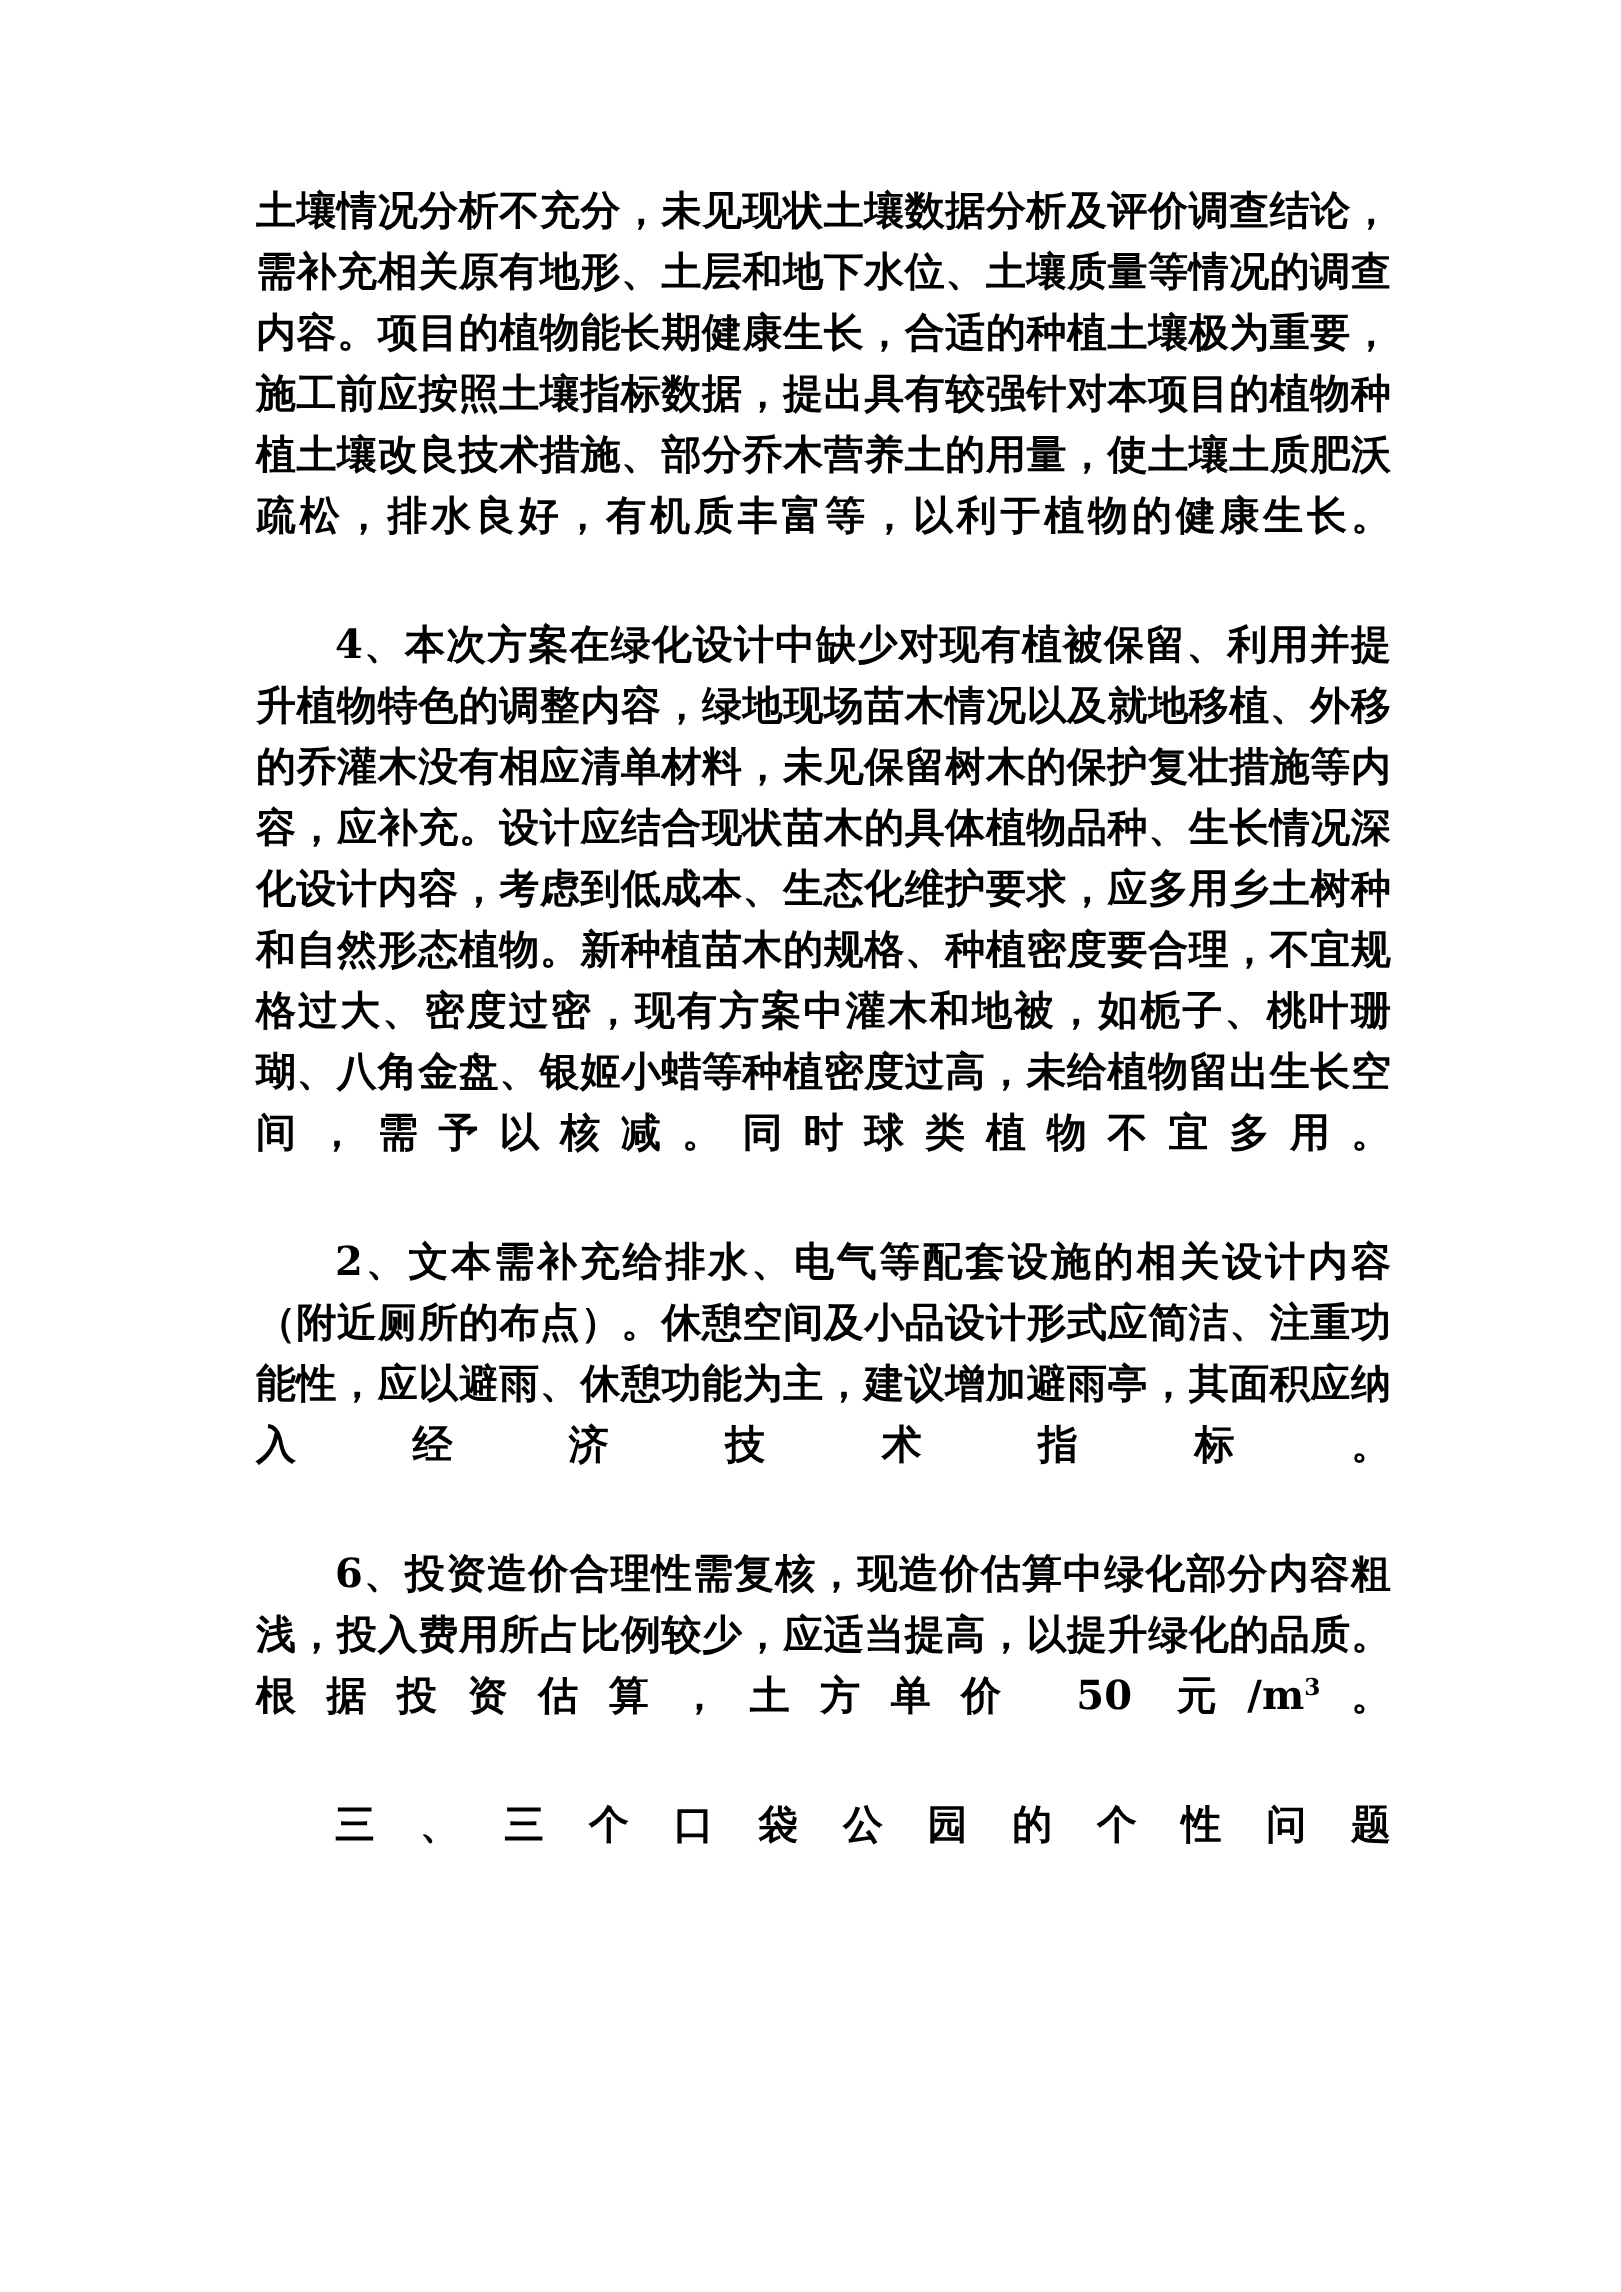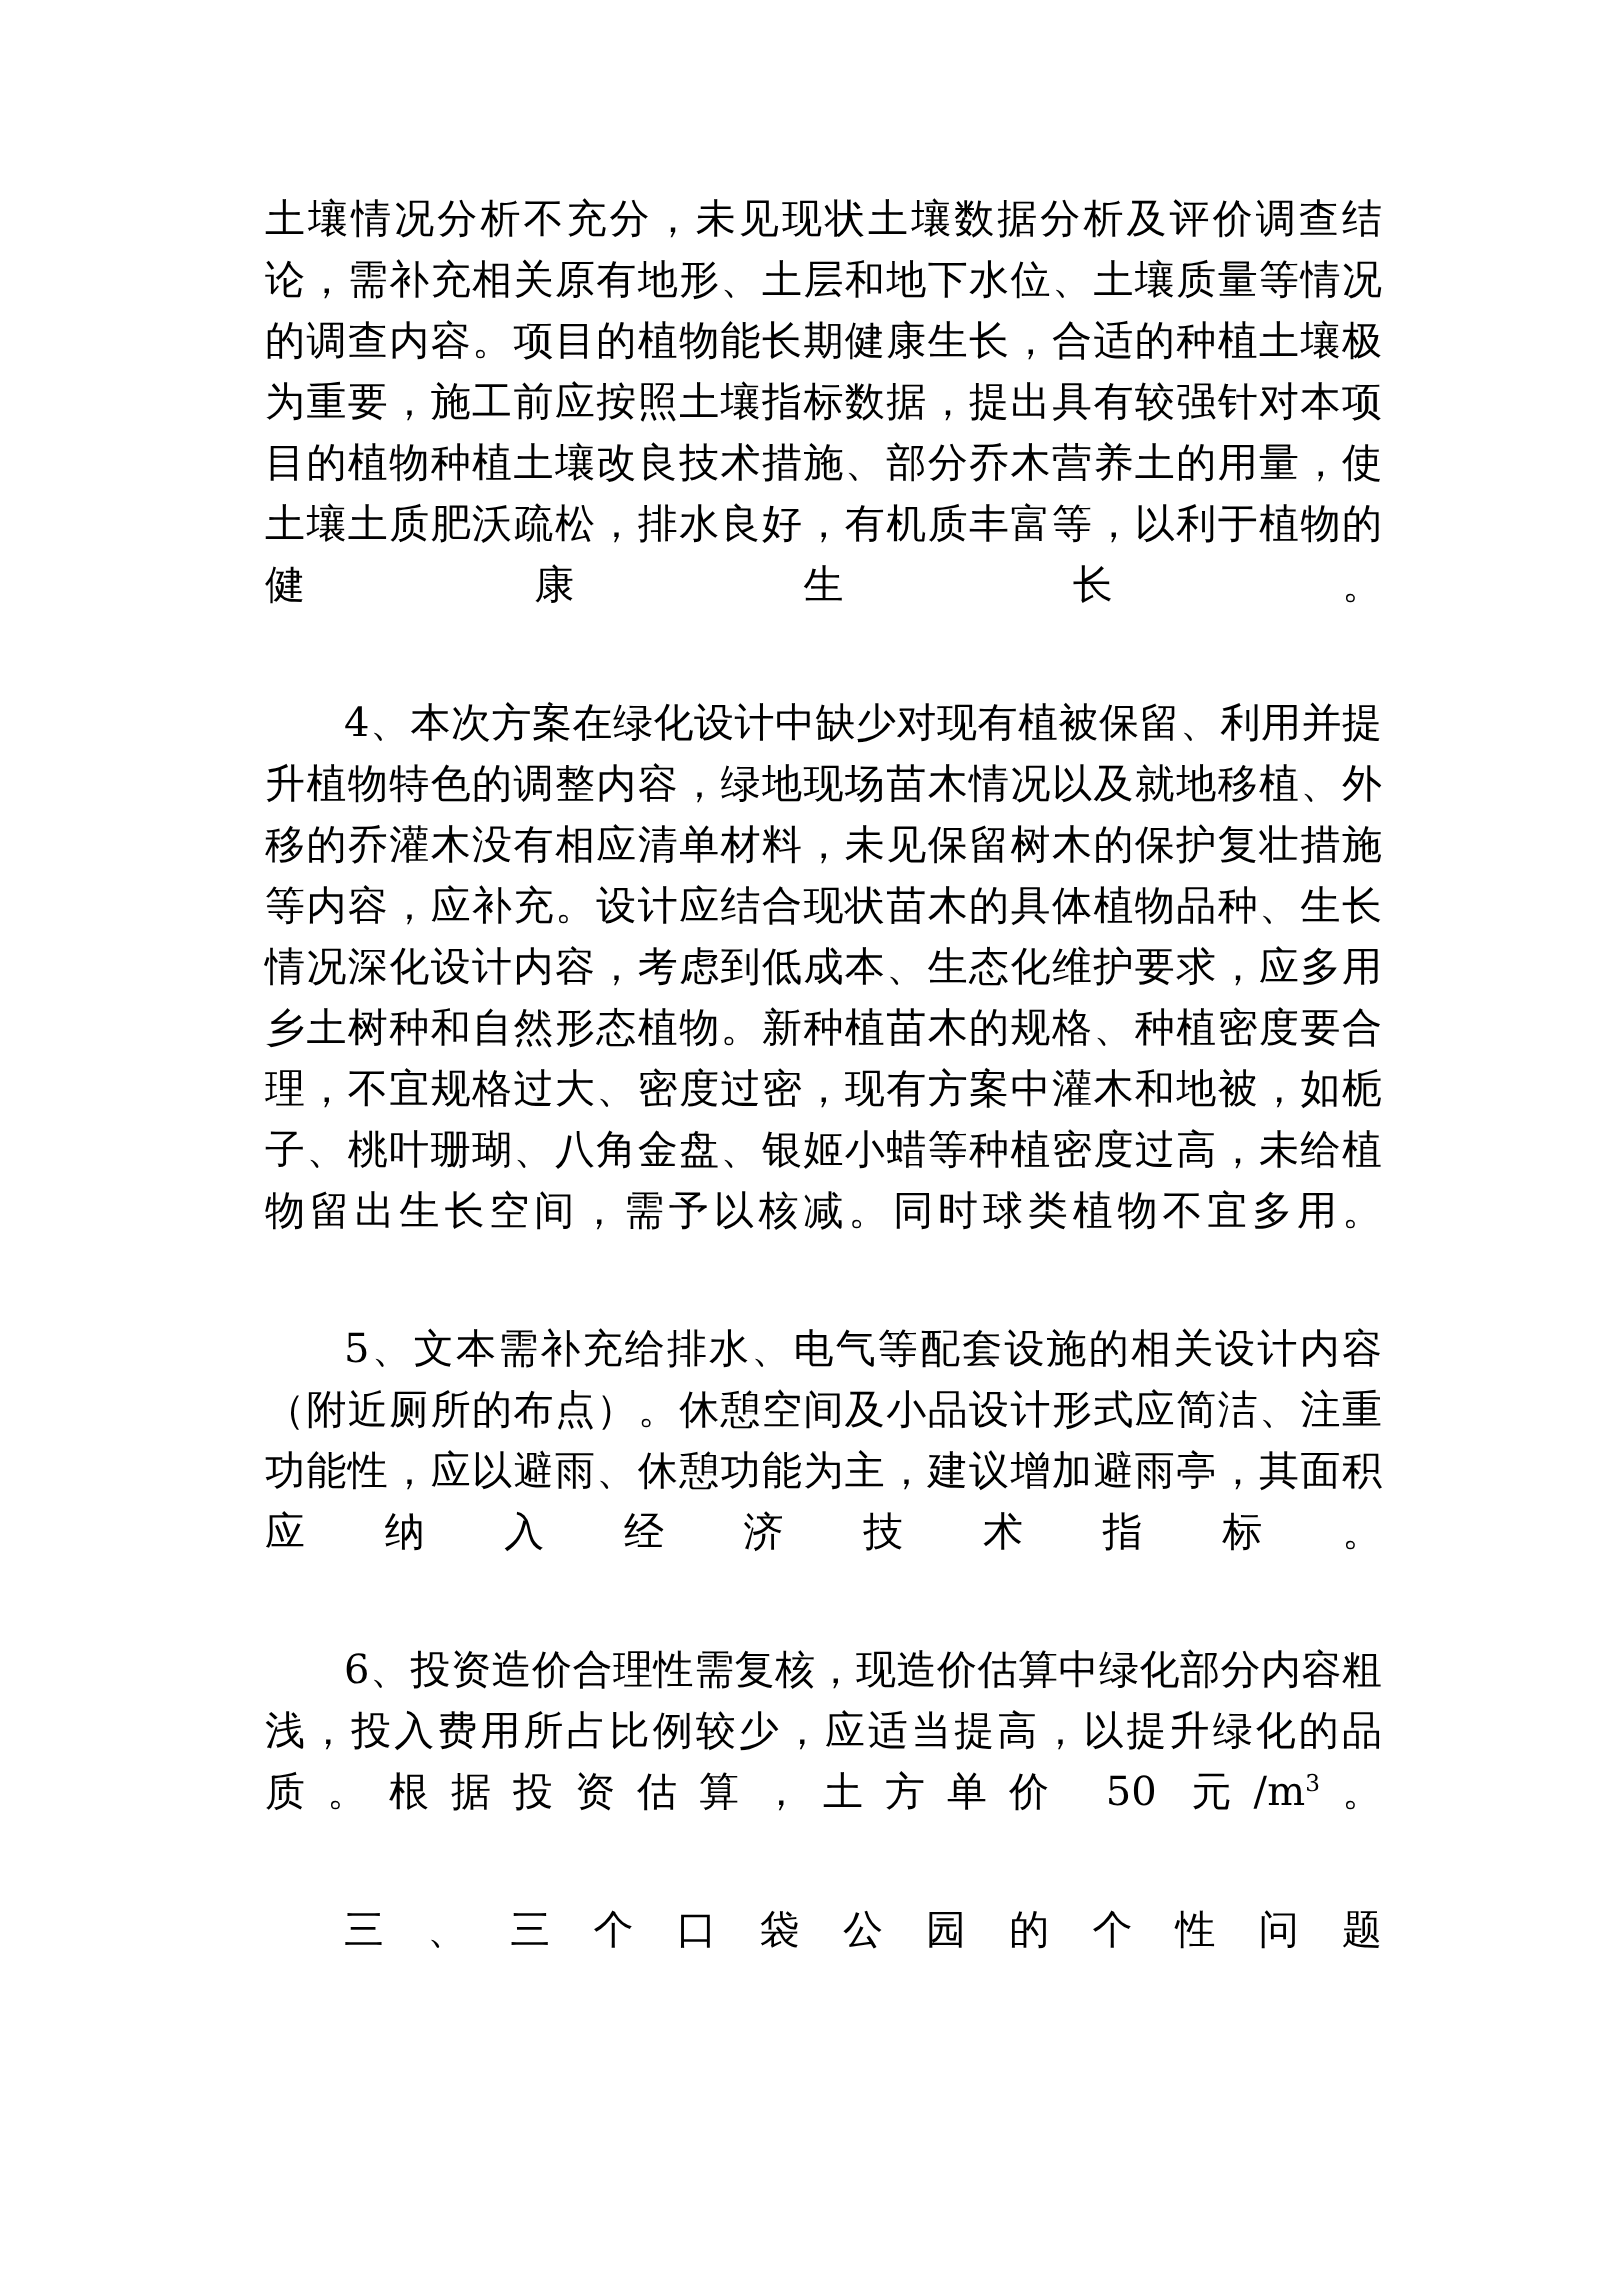--- a/index.html
+++ b/index.html
@@ -22,29 +22,29 @@
   }
 
   .text-block {
     position: absolute;
     left: 249px;
     top: 173px;
     width: 1149px;
   }
 
   .para {
-    margin: 16px;
+    margin: 7px;
     font-size: 40px;
     line-height: 61px;
     color: #000000;
     text-align: justify;
     text-justify: inter-character;
     letter-spacing: 0.1px;
     font-family: "DejaVu Serif", "Liberation Serif", serif;
-    font-weight: 400;
+    font-weight: 700;
     -webkit-font-smoothing: none;
     text-rendering: geometricPrecision;
     word-break: break-all;
     white-space: normal;
   }
 
   
   .para.cont {
     text-indent: 0;
   }
@@ -72,21 +72,21 @@
 <body>
 
 <div class="page">
   <div class="text-block">
 
     <p class="para cont">土壤情况分析不充分，未见现状土壤数据分析及评价调查结论，需补充相关原有地形、土层和地下水位、土壤质量等情况的调查内容。项目的植物能长期健康生长，合适的种植土壤极为重要，施工前应按照土壤指标数据，提出具有较强针对本项目的植物种植土壤改良技术措施、部分乔木营养土的用量，使土壤土质肥沃疏松，排水良好，有机质丰富等，以利于植物的健康生长。</p>
 
 
     <p class="para indent">4、本次方案在绿化设计中缺少对现有植被保留、利用并提升植物特色的调整内容，绿地现场苗木情况以及就地移植、外移的乔灌木没有相应清单材料，未见保留树木的保护复壮措施等内容，应补充。设计应结合现状苗木的具体植物品种、生长情况深化设计内容，考虑到低成本、生态化维护要求，应多用乡土树种和自然形态植物。新种植苗木的规格、种植密度要合理，不宜规格过大、密度过密，现有方案中灌木和地被，如栀子、桃叶珊瑚、八角金盘、银姬小蜡等种植密度过高，未给植物留出生长空间，需予以核减。同时球类植物不宜多用。</p>
 
-    <p class="para indent">5、文本需补充给排水、电气等配套设施的相关设计内容（附近厕所的布点）。休憩空间及小品设计形式应简洁、注重功能性，应以避雨、休憩功能为主，建议增加避雨亭，其面积应纳入经济技术指标。</p>
+    <p class="para indent">2、文本需补充给排水、电气等配套设施的相关设计内容（附近厕所的布点）。休憩空间及小品设计形式应简洁、注重功能性，应以避雨、休憩功能为主，建议增加避雨亭，其面积应纳入经济技术指标。</p>
 
     <p class="para indent"><span>6、投资造价合理性需复核，现造价估算中绿化部分内容粗浅，投入费用所占比例较少，应适当提高，以提升绿化的品质。根据投资估算，土方单价 50 元/m</span><sup class="exp">3</sup><span>。</span></p>
 
     <p class="para indent">三、三个口袋公园的个性问题</p>
 
   </div>
 </div>
 
 
 </body></html>

